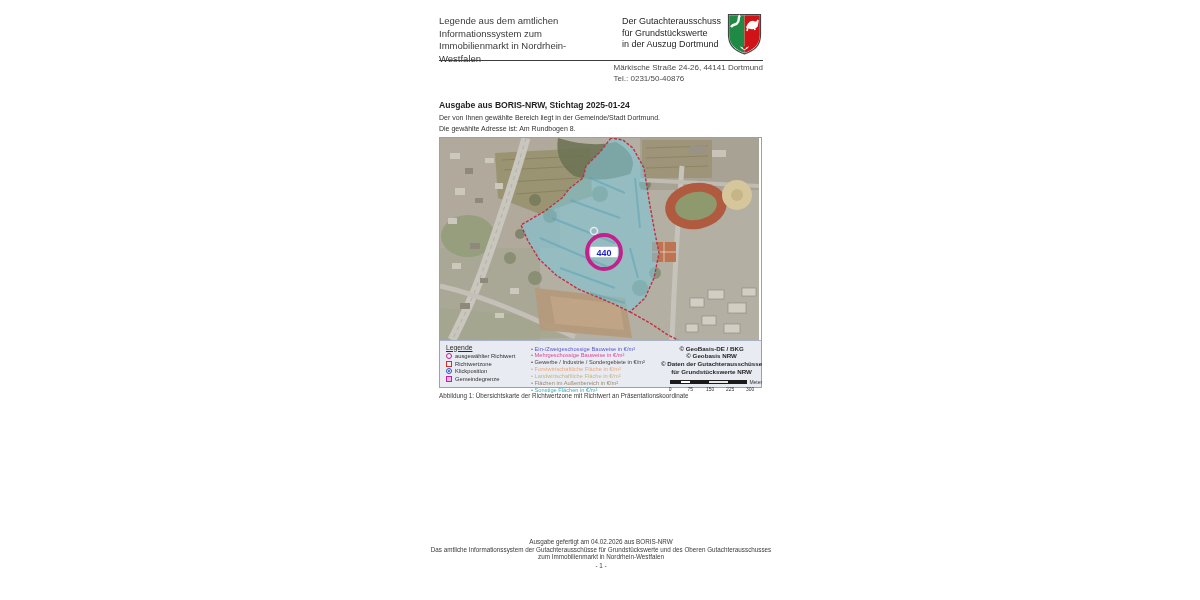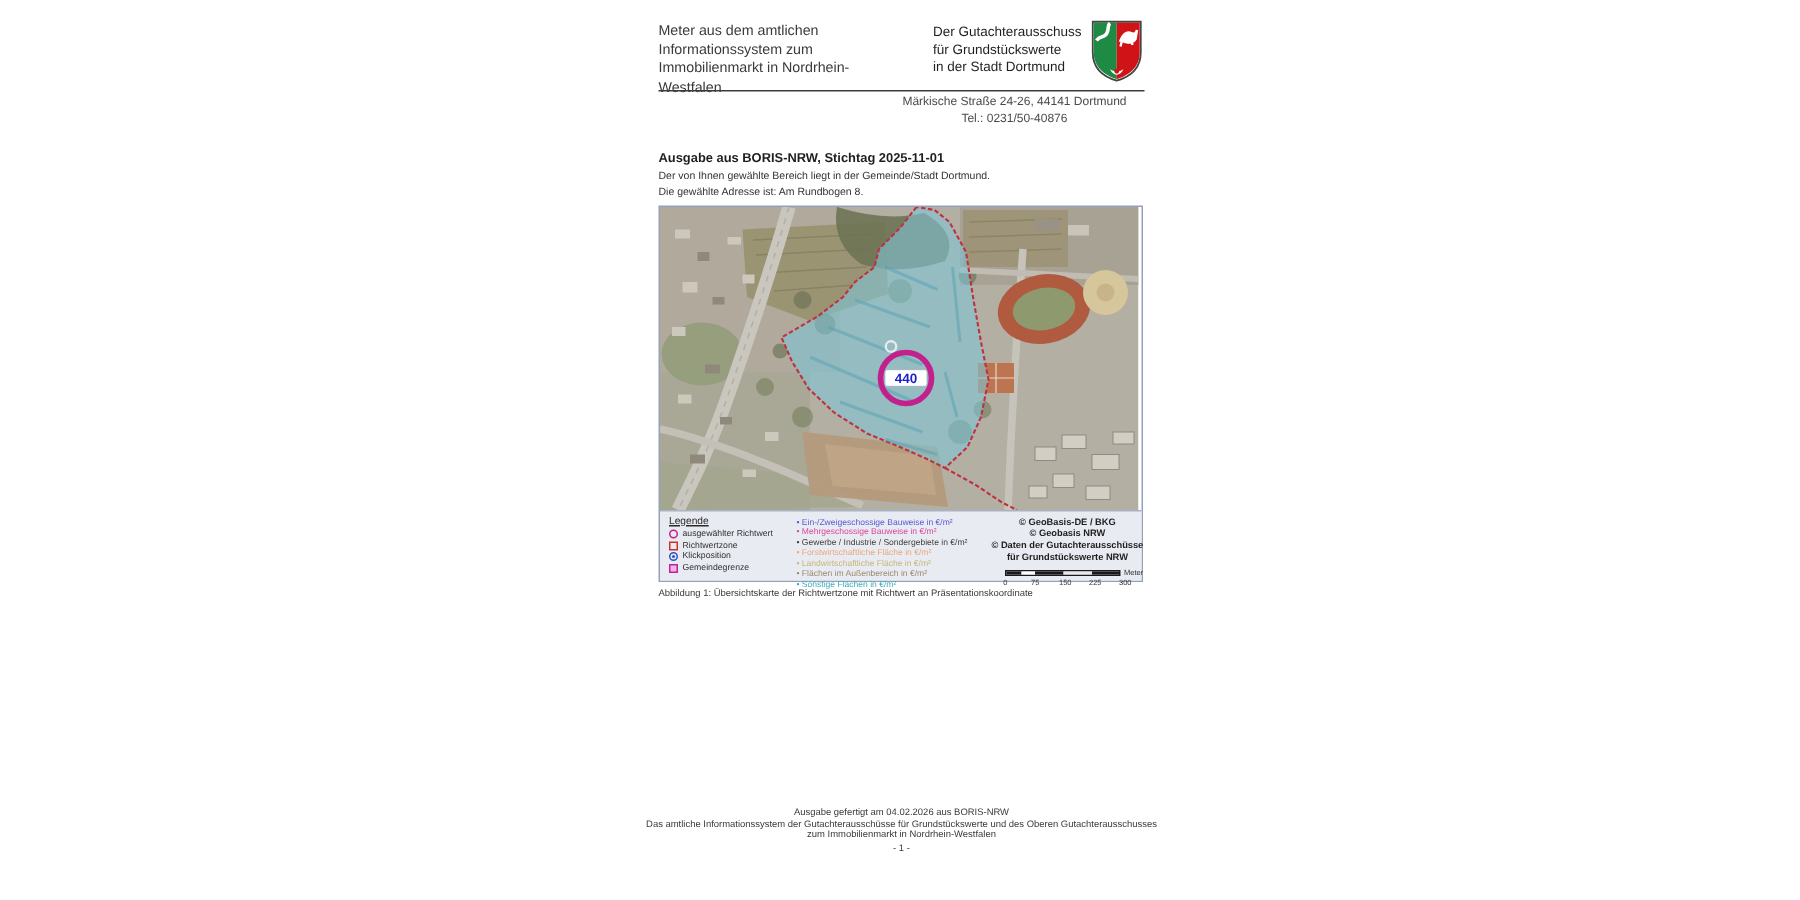--- a/index.html
+++ b/index.html
@@ -5,21 +5,21 @@
   * { margin:0; padding:0; box-sizing:border-box; }
   html,body { width:1200px; height:600px; background:#ffffff; font-family:"Liberation Sans", sans-serif; color:#333; }
   .canvas { position:relative; width:1200px; height:600px; overflow:hidden; background:#fff; }
   .doc { position:absolute; left:439px; top:0; width:324px; height:600px; }
 
   
   .hdr-left { position:absolute; left:0; top:15px; width:134px; font-size:9.5px; line-height:1.32; color:#3a3a3a; }
   .hdr-org  { position:absolute; left:183px; top:16px; width:104px; font-size:9px; font-weight:normal; line-height:1.3; color:#1f1f1f; }
   .hdr-logo { position:absolute; left:288px; top:13px; width:35px; height:42px; }
   .hdr-rule { position:absolute; left:0; top:60px; width:324px; border-top:1.7px solid #3c3c3c; }
-  .hdr-addr { position:absolute; right:12px; top:63px; text-align:center; font-size:8px; line-height:1.35; color:#4a4a4a; }
+  .hdr-addr { position:absolute; right:0; top:63px; text-align:left; font-size:8px; line-height:1.35; color:#4a4a4a; }
 
   
   .intro { position:absolute; left:0; top:100px; width:324px; }
   .intro-title { font-size:8.6px; font-weight:bold; color:#1f1f1f; margin-bottom:4px; }
   .intro p { font-size:7px; color:#333; margin-bottom:3.5px; }
 
   
   .figure { position:absolute; left:0; top:137px; width:323px; border:1.6px solid #94a1bb; background:#fff; }
   .map-photo { position:relative; width:100%; height:202px; overflow:hidden; }
   .map-photo svg { display:block; }
@@ -59,45 +59,45 @@
   .footer { position:absolute; left:-18px; top:538px; width:360px; text-align:center; font-size:6.3px; color:#3a3a3a; line-height:1.22; }
   .footer div { white-space:nowrap; }
   .pagenum { margin-top:1px; }
 </style>
 </head>
 <body>
 
 <div class="canvas">
   <div class="doc">
 
-    <div class="hdr-left">Meter aus dem amtlichen Informationssystem zum Immobilienmarkt in Nordrhein-Westfalen</div>
+    <div class="hdr-left">Legende aus dem amtlichen Informationssystem zum Immobilienmarkt in Nordrhein-Westfalen</div>
     <div class="hdr-org">
       <div>Der Gutachterausschuss</div>
       <div>für Grundstückswerte</div>
-      <div>in der Stadt Dortmund</div>
+      <div>in der Auszug Dortmund</div>
     </div>
     <div class="hdr-logo">
       <svg width="35" height="42" viewBox="0 0 35 42">
         <path d="M1.5,1.5 H33.5 V22 C33.5,32.5 27,38 17.5,40.8 C8,38 1.5,32.5 1.5,22 Z" fill="#ffffff" stroke="#444" stroke-width="1.2"></path>
         <path d="M2.2,2.2 H17.5 V39.8 C9,37 2.2,31.8 2.2,22 Z" fill="#1f8a44"></path>
         <path d="M17.5,2.2 H32.8 V22 C32.8,31.8 26,37 17.5,39.8 Z" fill="#d01317"></path>
         <path d="M4,14 C7,10 9,13 11,9 C12.5,6 11,4 13,2.5" stroke="#ffffff" stroke-width="2.4" fill="none"></path>
         <path d="M20,14 C22,9 25,8 27,9 C29,10 30.5,9 31,7 L30,13 C28,16 23,16 21,14 Z M21,14 L20,18 M27,13.5 L28,17" stroke="#ffffff" stroke-width="1.6" fill="#ffffff"></path>
         <path d="M13,33 C15,35 20,35 22,33 C20,38 15,38 13,33 Z" fill="#ffffff"></path>
         <circle cx="17.5" cy="34.5" r="1.6" fill="#d01317"></circle>
       </svg>
     </div>
     <div class="hdr-rule"></div>
     <div class="hdr-addr">
       <div>Märkische Straße 24-26, 44141 Dortmund</div>
       <div>Tel.: 0231/50-40876</div>
     </div>
 
     <div class="intro">
-      <div class="intro-title">Ausgabe aus BORIS-NRW, Stichtag 2025-11-01</div>
+      <div class="intro-title">Ausgabe aus BORIS-NRW, Stichtag 2025-01-24</div>
       <p>Der von Ihnen gewählte Bereich liegt in der Gemeinde/Stadt Dortmund.</p>
       <p>Die gewählte Adresse ist: Am Rundbogen 8.</p>
     </div>
 
     <div class="figure">
       <div class="map-photo">
         <svg width="319" height="202" viewBox="0 0 319 202" preserveAspectRatio="none">
 
           <rect width="319" height="202" fill="#b3afa2"></rect>
           <rect x="0" y="0" width="120" height="110" fill="#b0a99c"></rect>

